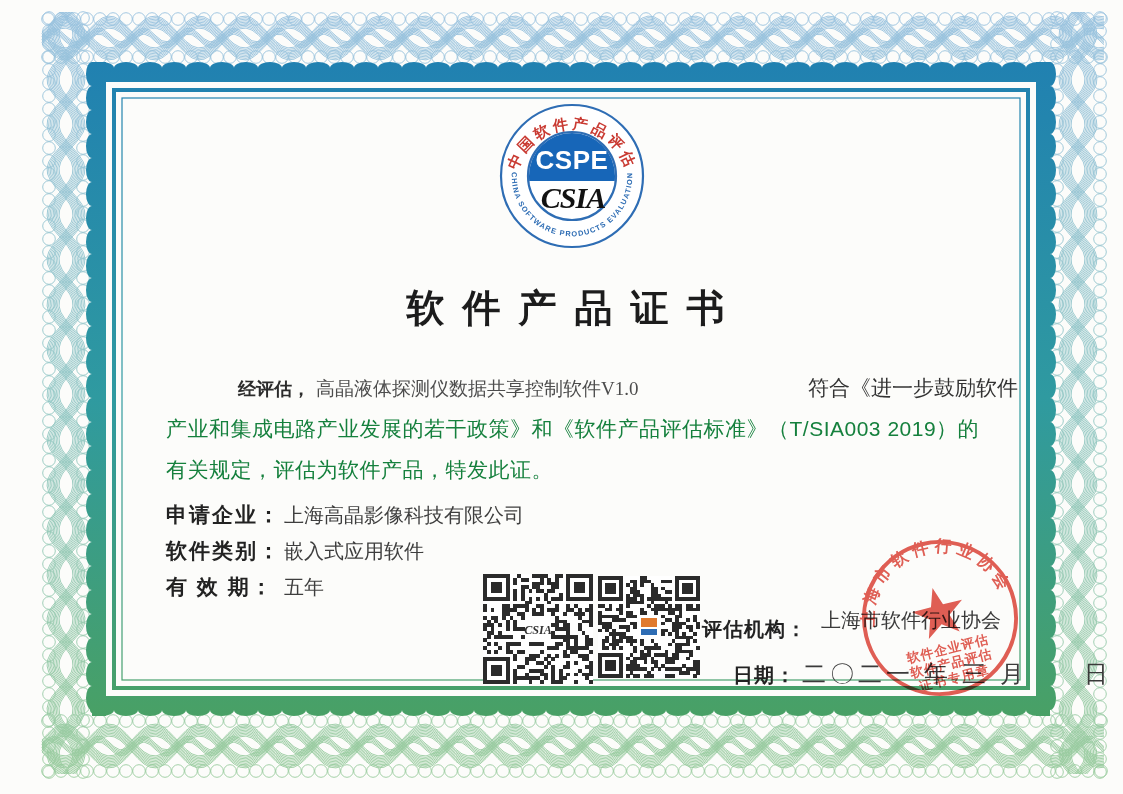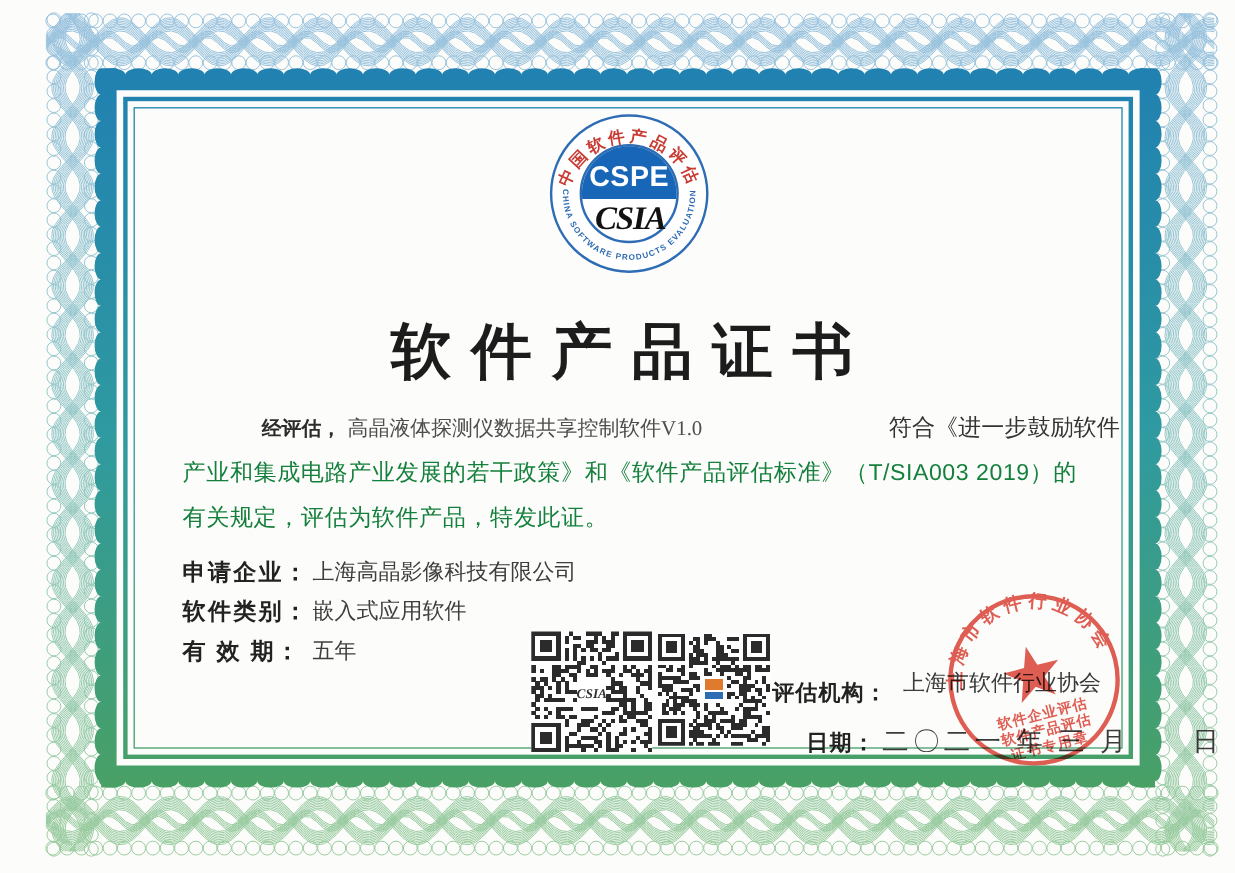--- a/index.html
+++ b/index.html
@@ -1,31 +1,31 @@
 <!DOCTYPE html>
 <html><head>
 <meta charset="utf-8">
 <style>
   html,body{margin:0;padding:0;background:#e8e8e6;}
   .page{position:relative;width:1123px;height:794px;margin:0 auto;background:#fcfcfa;overflow:hidden;
         font-family:"Liberation Sans",sans-serif;}
   .abs{position:absolute;}
   #borderSvg{position:absolute;left:0;top:0;width:1123px;height:794px;}
   .badge{left:496px;top:100px;width:152px;height:152px;}
-  .title{left:0;right:0;top:283px;text-align:center;font-size:55px;font-weight:900;color:#1c1c1c;
+  .title{left:0;right:0;top:283px;text-align:center;font-size:38px;font-weight:900;color:#1c1c1c;
          letter-spacing:18px;padding-left:26px;margin:0;font-family:"Liberation Sans",sans-serif;}
   .statement{left:166px;top:374px;width:852px;color:#343434;}
   .s-line1{display:flex;align-items:baseline;}
   .intro{font-size:18px;font-weight:700;color:#2b2b2b;margin-left:72px;white-space:nowrap;}
   .product{font-size:19px;font-family:"Liberation Serif",serif;color:#4d4d4d;margin-left:6px;white-space:nowrap;text-align:right;}
   .spacer{flex:1;}
   .clause-start{font-size:21px;color:#333;white-space:nowrap;}
   .s-line2,.s-line3{font-size:21px;letter-spacing:.5px;margin-top:13px;color:#15803d;white-space:nowrap;}
   .fields{left:166px;top:506px;}
-  .frow{display:flex;align-items:flex-start;margin-bottom:13px;height:23px;}
+  .frow{display:flex;align-items:flex-end;margin-bottom:13px;height:23px;}
   .flabel{font-size:21px;font-weight:700;letter-spacing:2px;color:#222;width:118px;white-space:nowrap;}
   .fvalue{font-size:20px;font-family:"Liberation Serif",serif;color:#3e3e3e;white-space:nowrap;}
   .qr{background:#fff;}
   .qr1{left:483px;top:574px;width:110px;height:110px;}
   .qr2{left:598px;top:576px;width:102px;height:102px;}
   .agency{left:702px;top:616px;display:flex;align-items:baseline;}
   .aglabel,.dtlabel{font-size:20px;font-weight:700;letter-spacing:1px;color:#222;white-space:nowrap;}
   .agvalue{font-size:20px;font-family:"Liberation Serif",serif;color:#3a3a3a;margin-left:14px;
            position:relative;top:-9px;white-space:nowrap;}
   .dateRow{left:733px;top:650px;display:flex;align-items:baseline;}

